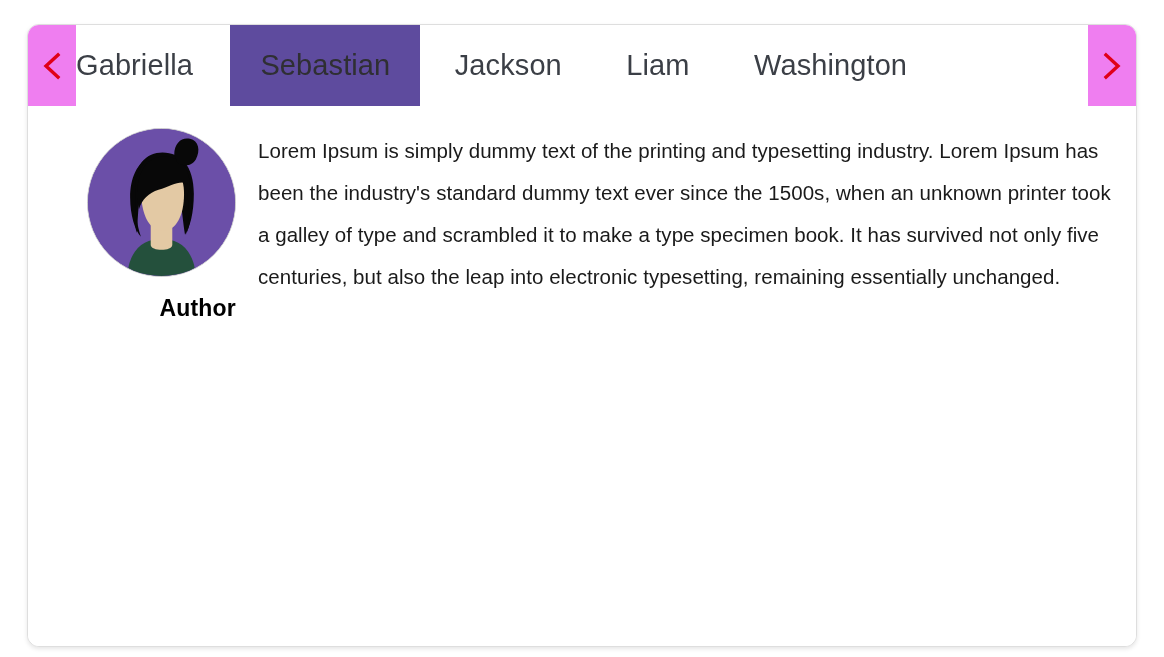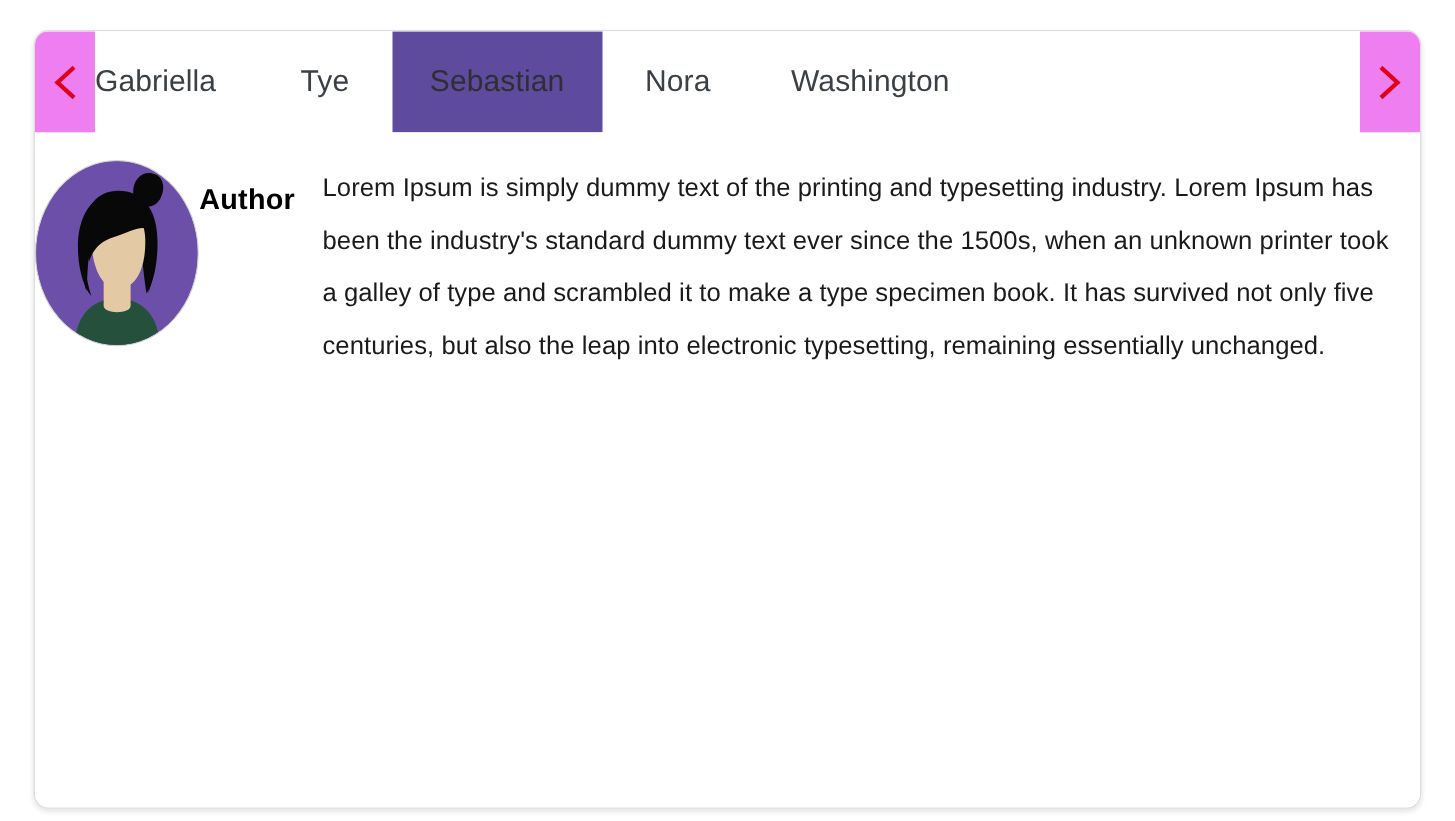--- a/index.html
+++ b/index.html
@@ -51,21 +51,21 @@
     overflow: hidden;
     white-space: nowrap;
   }
 
   .tab {
     display: inline-flex;
     align-items: center;
     justify-content: center;
     height: 81px;
     padding: 0 30px;
-    font-size: 24px;
+    font-size: 29px;
     color: #3b3f46;
     background: transparent;
     vertical-align: top;
     cursor: pointer;
     user-select: none;
     letter-spacing: 0.1px;
   }
 
   .tab.first { padding-left: 48px; padding-right: 33px; }
 
@@ -99,22 +99,22 @@
     align-items: flex-start;
     padding: 22px 10px 0 0;
     height: calc(100% - 81px);
     background: #ffffff;
   }
 
   .author-col {
     width: 208px;
     flex: 0 0 208px;
     display: flex;
-    flex-direction: row;
-    align-items: flex-start;
+    flex-direction: column;
+    align-items: flex-end;
     padding-top: 0px;
   }
 
   .avatar {
     width: 149px;
     height: 149px;
     border-radius: 50%;
     background: #6b4fa8;
     border: 1px solid #cfcfcf;
     overflow: hidden;
@@ -151,28 +151,28 @@
 
 <div id="app">
   <div class="card">
 
     <div class="tabstrip">
 
       <div class="tabs-viewport">
         <div class="tab first">
           <span>Gabriella</span>
         </div>
-        <div class="tab">
-          <span>Tye</span>
-        </div>
         <div class="tab selected">
           <span>Sebastian</span>
         </div>
         <div class="tab">
-          <span>Nora</span>
+          <span>Jackson</span>
+        </div>
+        <div class="tab">
+          <span>Liam</span>
         </div>
         <div class="tab">
           <span>Washington</span>
         </div>
       </div>
 
       <div class="arrow-btn left">
         <span>
           <svg width="22" height="30" viewBox="0 0 22 30">
             <polyline points="17,4 5,15 17,26" fill="none" stroke="#e00018" stroke-width="3.4" stroke-linecap="square" stroke-linejoin="miter"></polyline>

